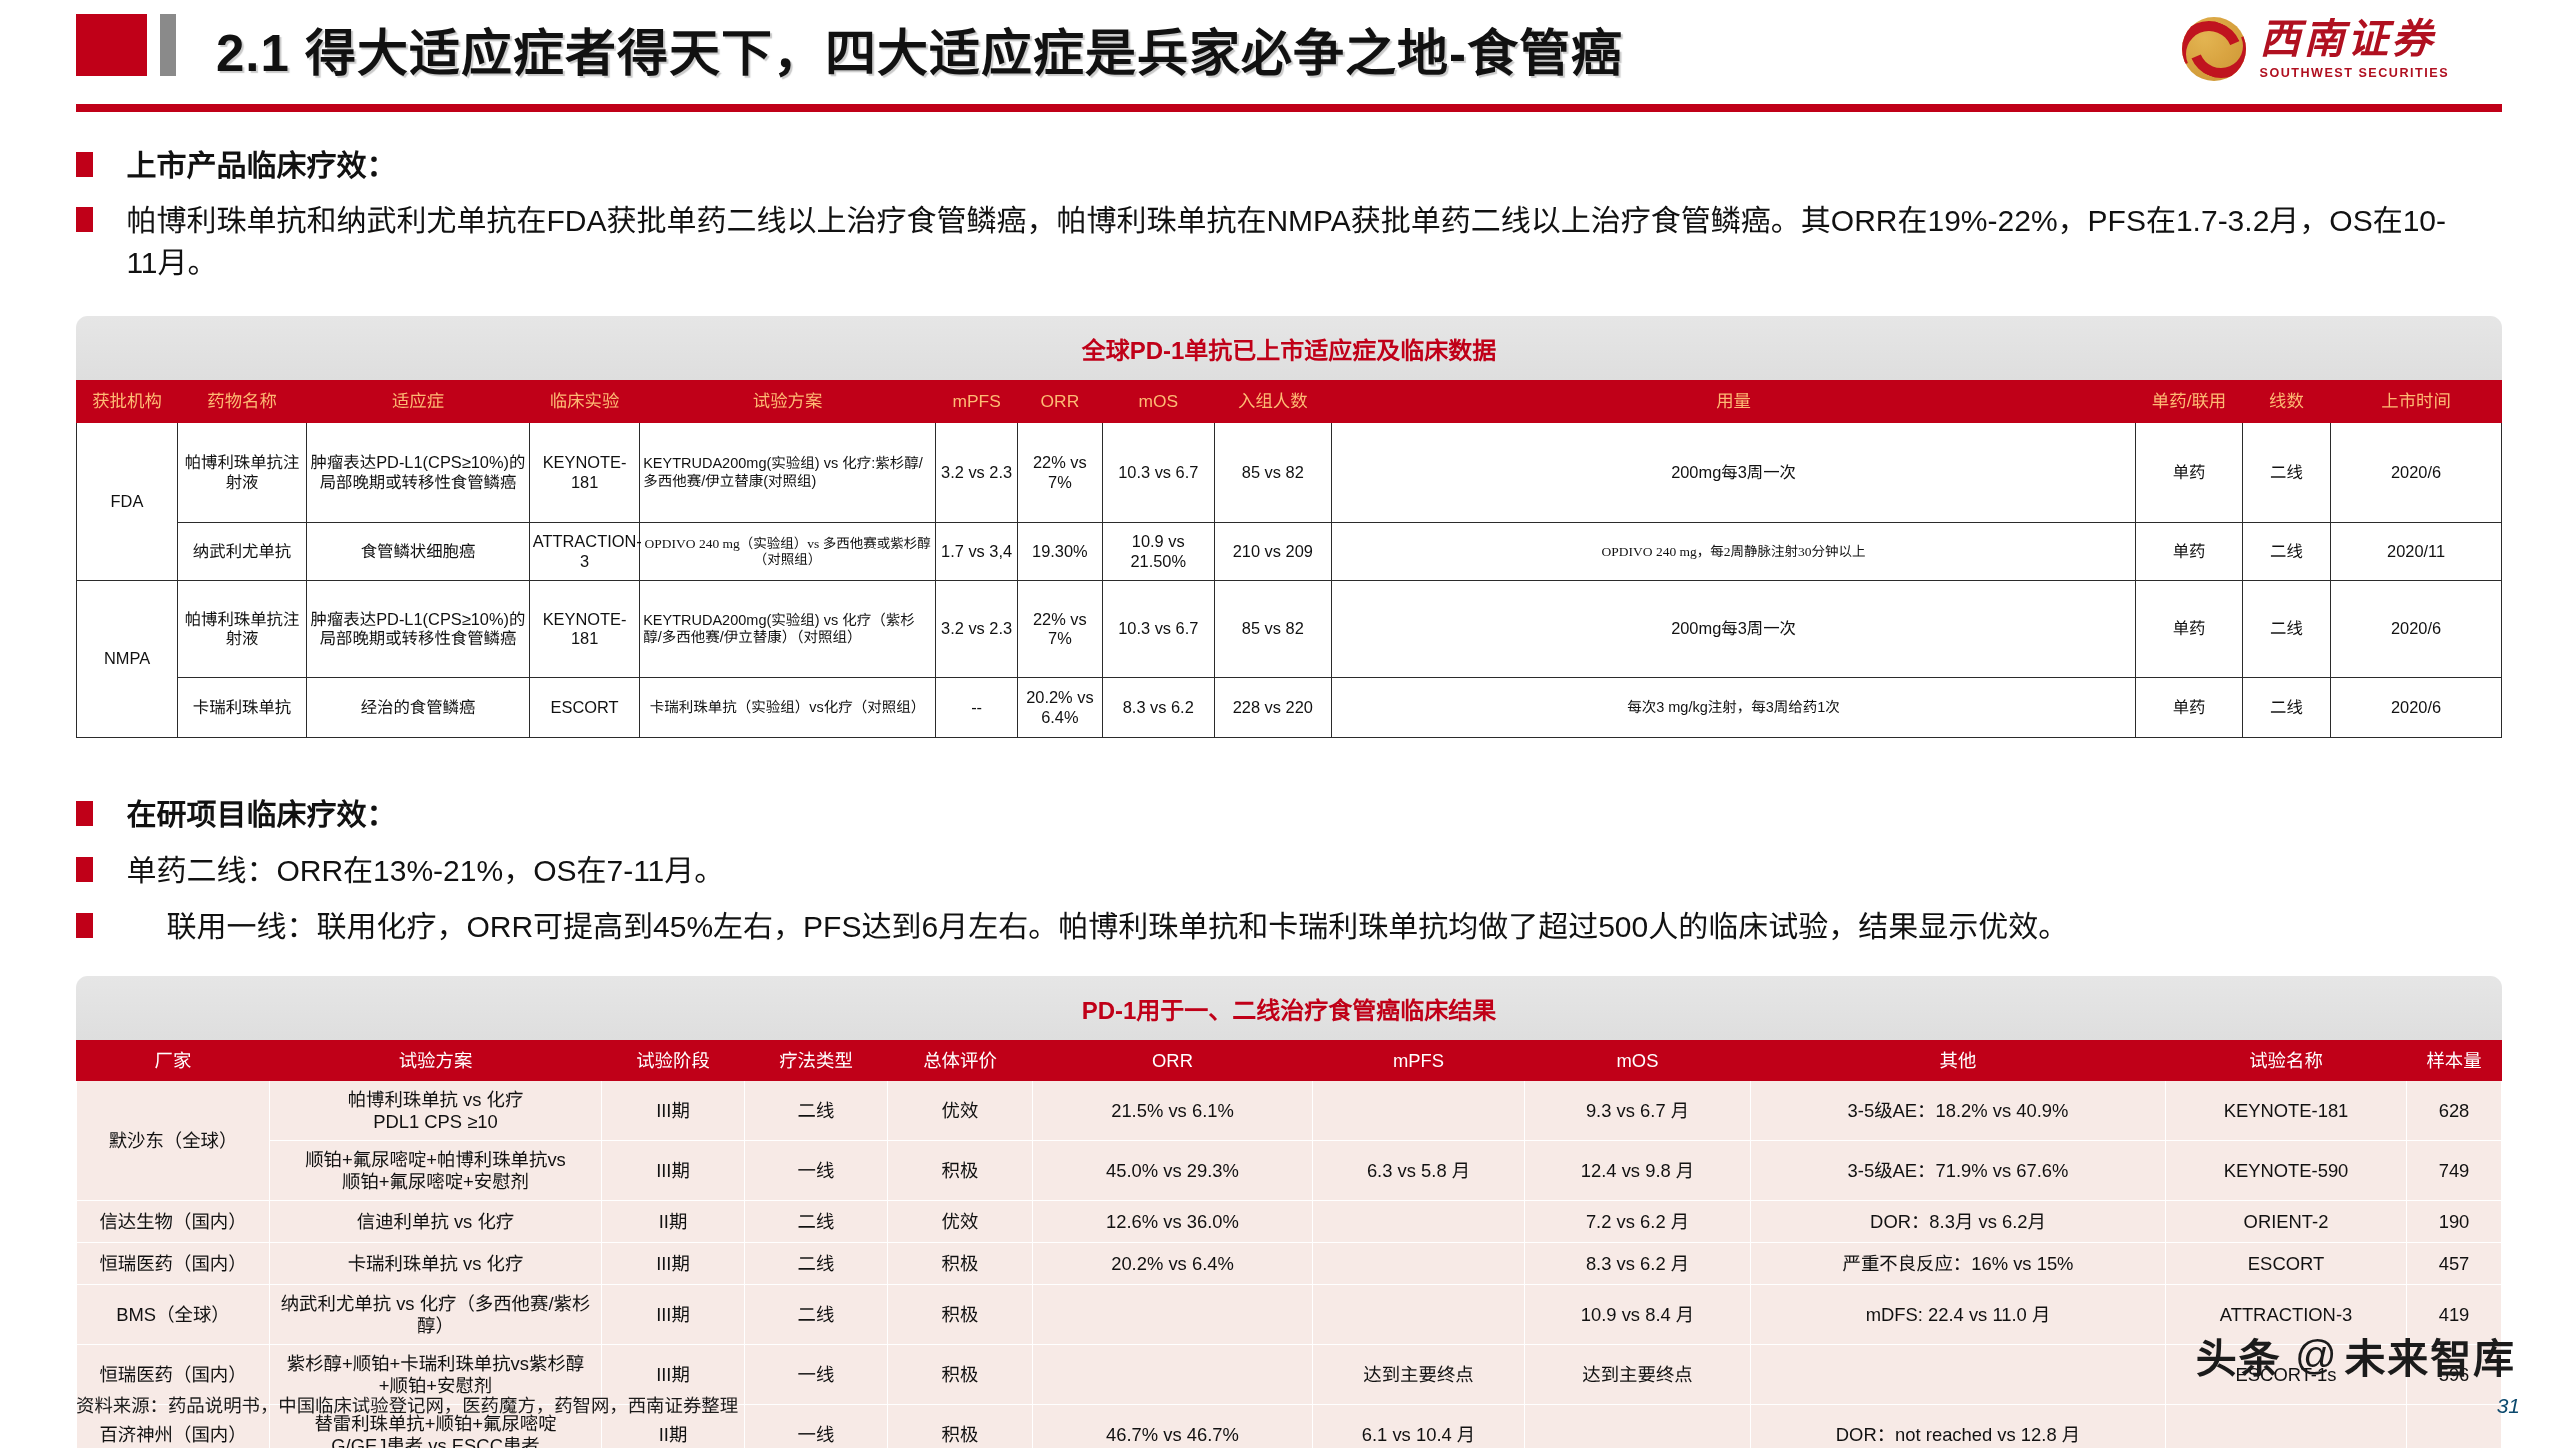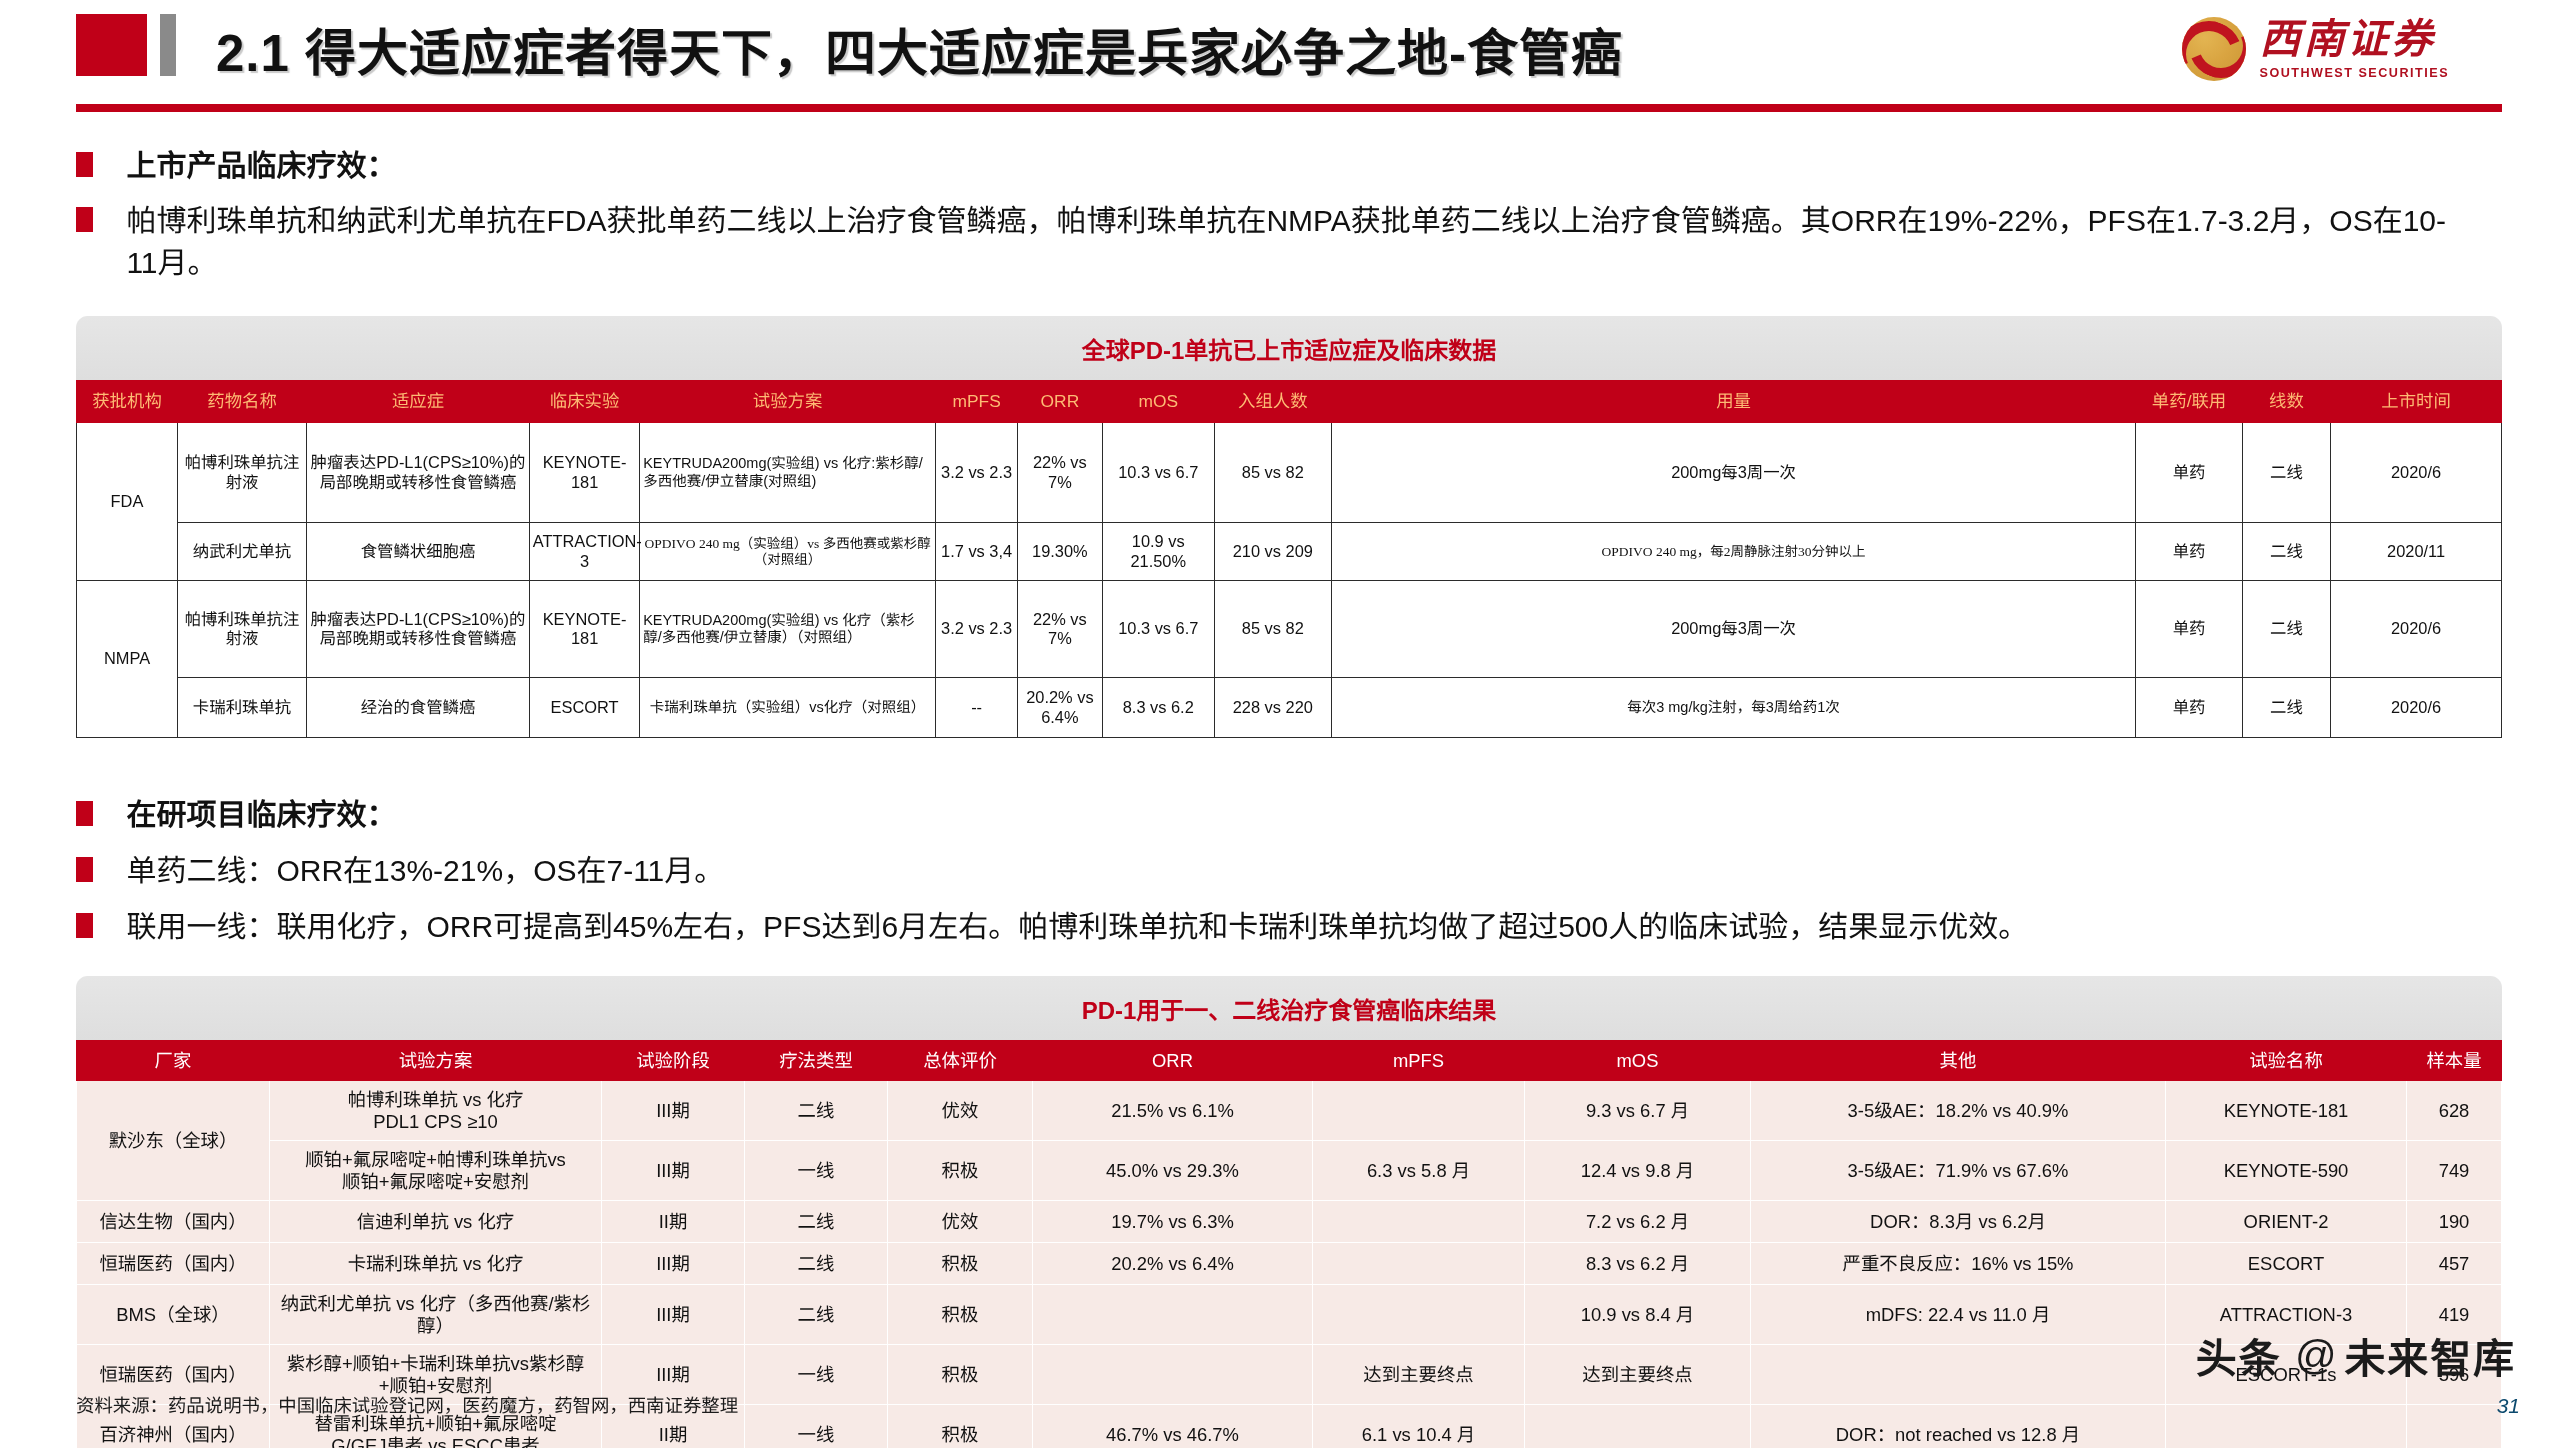--- a/index.html
+++ b/index.html
@@ -336,21 +336,21 @@
 <div class="bullet-row" style="left:76px; top:794px; width:2395px;">
   <div class="bsq"></div>
   <div class="btext bold">在研项目临床疗效：</div>
 </div>
 
 <div class="bullet-row" style="left:76px; top:850px; width:2395px;">
   <div class="bsq"></div>
   <div class="btext">单药二线：ORR在13%-21%，OS在7-11月。</div>
 </div>
 
-<div class="bullet-row" style="left:76px; top:906px; width:2434px;">
+<div class="bullet-row" style="left:76px; top:906px; width:2434px;gap:40px;">
   <div class="bsq"></div>
   <div class="btext">联用一线：联用化疗，ORR可提高到45%左右，PFS达到6月左右。帕博利珠单抗和卡瑞利珠单抗均做了超过500人的临床试验，结果显示优效。</div>
 </div>
 
 <div class="panel-title" style="left:76px; top:976px; width:2426px; height:64px;">
   <span>PD-1用于一、二线治疗食管癌临床结果</span>
 </div>
 
 <table id="tbl2">
   <colgroup>
@@ -408,21 +408,21 @@
       <td>3-5级AE：71.9% vs 67.6%</td>
       <td>KEYNOTE-590</td>
       <td>749</td>
     </tr>
     <tr style="height:42px">
       <td>信达生物（国内）</td>
       <td>信迪利单抗 vs 化疗</td>
       <td>II期</td>
       <td>二线</td>
       <td>优效</td>
-      <td>19.7% vs 6.3%</td>
+      <td>12.6% vs 36.0%</td>
       <td></td>
       <td>7.2 vs 6.2 月</td>
       <td>DOR：8.3月 vs 6.2月</td>
       <td>ORIENT-2</td>
       <td>190</td>
     </tr>
     <tr style="height:42px">
       <td>恒瑞医药（国内）</td>
       <td>卡瑞利珠单抗 vs 化疗</td>
       <td>III期</td>

